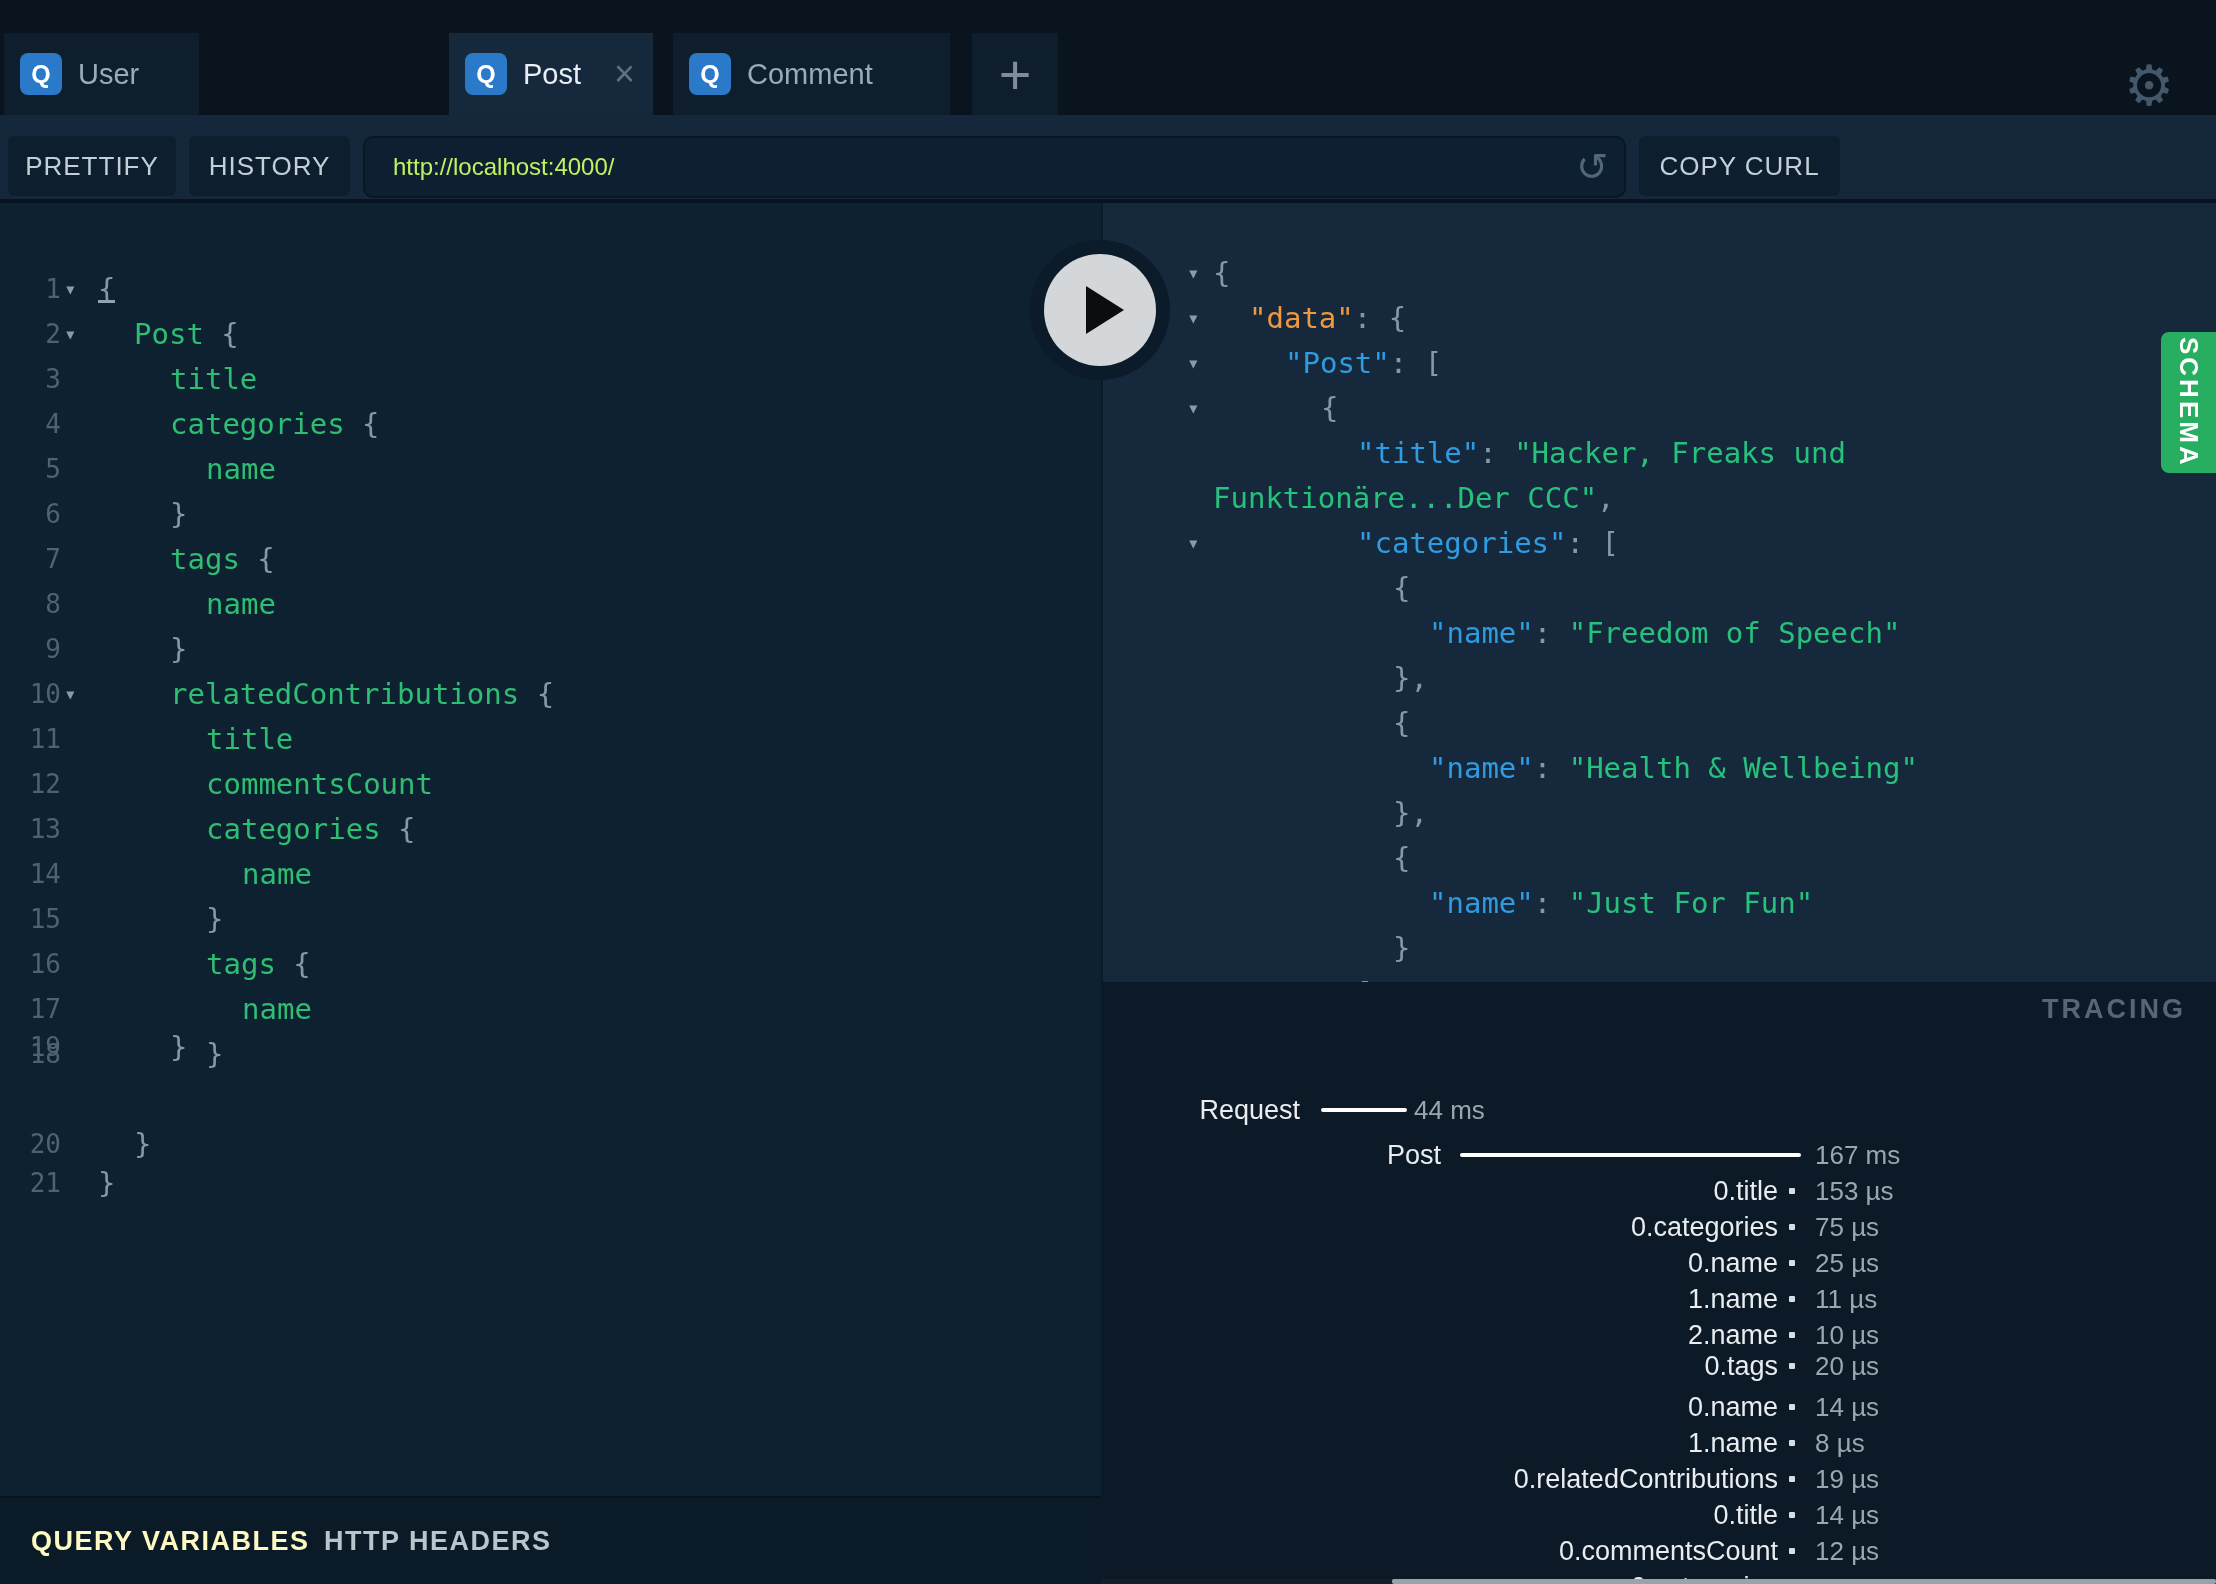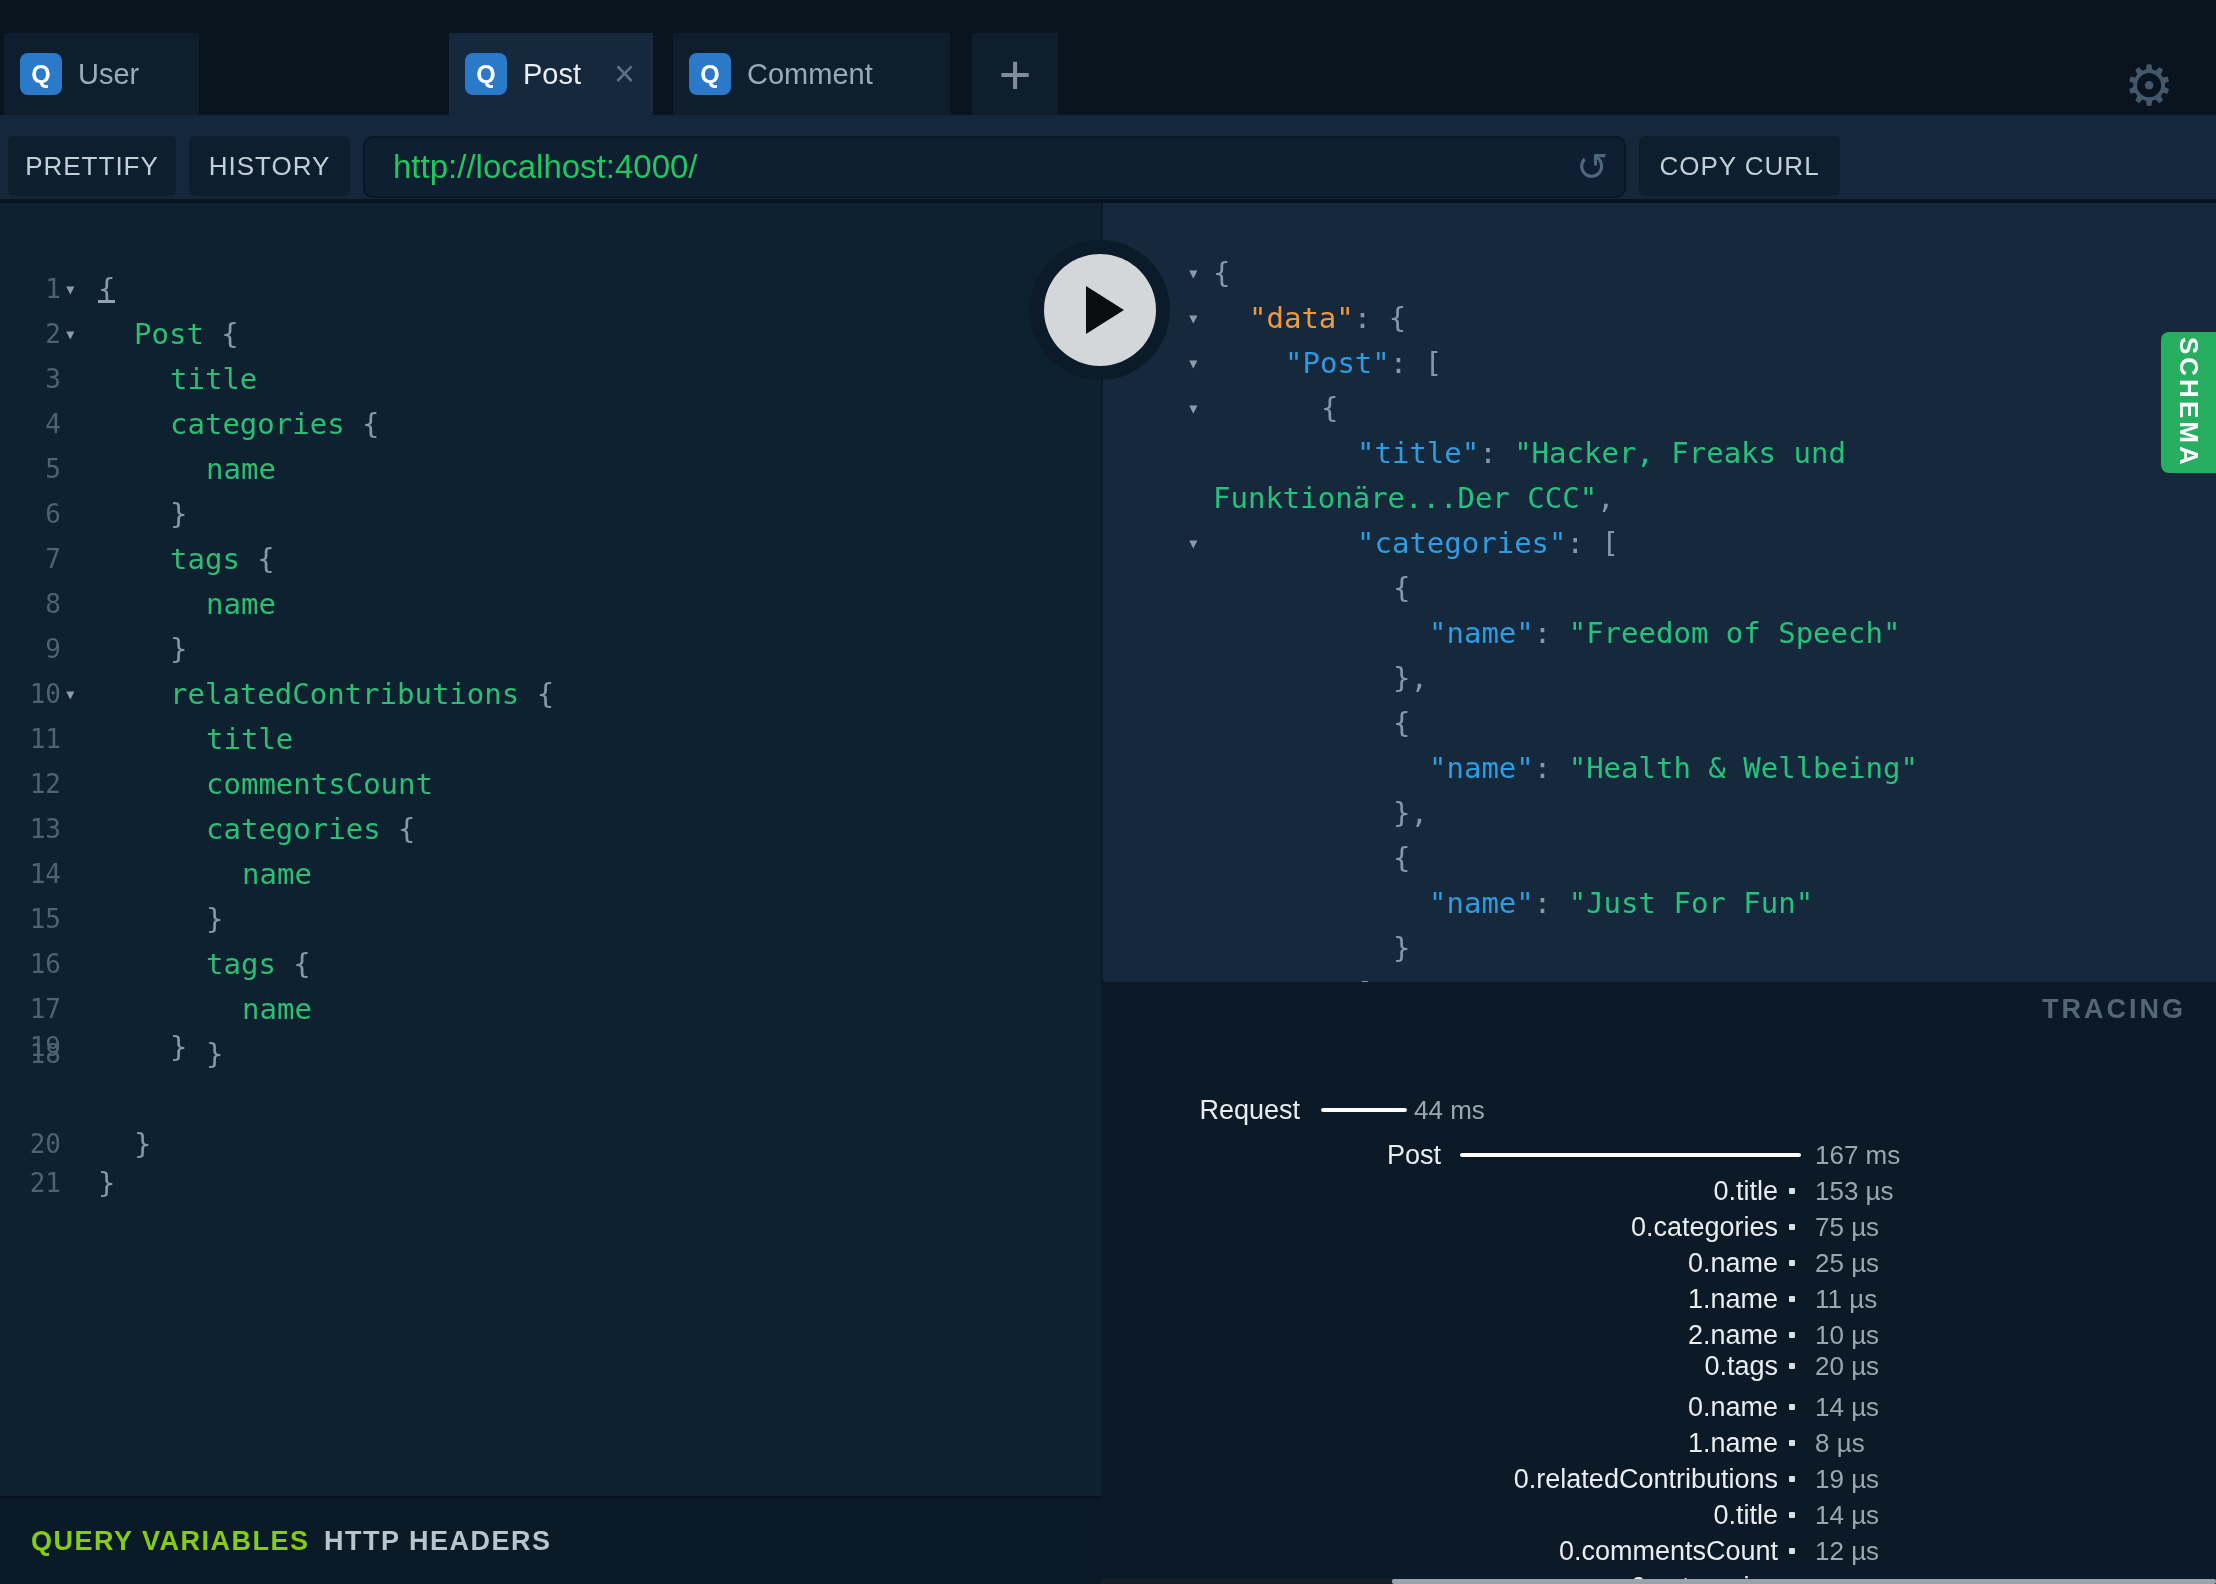--- a/index.html
+++ b/index.html
@@ -15,21 +15,21 @@
   .tab.active .tlabel{color:#e8eef3;}
   .tab .close{position:absolute;right:18px;font-size:36px;color:#5e7082;line-height:36px;}
   .tab.plus{display:flex;align-items:center;justify-content:center;color:#7f8d9a;font-size:56px;font-weight:300;}
   .gear{position:absolute;left:2124px;top:58px;font-size:56px;color:#44586c;line-height:56px;}
   
   .toolbar{position:absolute;left:0;top:115px;width:2216px;height:84px;background:#15283b;border-bottom:4px solid #081220;}
   .tbtn{position:absolute;top:21px;height:60px;background:#0d1f2f;border-radius:6px;color:#c3ced7;
         font-size:26px;letter-spacing:1px;display:flex;align-items:center;justify-content:center;}
   .urlbox{position:absolute;left:363px;top:21px;width:1259px;height:58px;background:#0e1f31;
           border:2px solid #091624;border-radius:10px;display:flex;align-items:center;}
-  .urltext{color:#22c55e;font-size:33px;margin-left:28px;flex:1;}
+  .urltext{color:#bef264;font-size:24px;margin-left:28px;flex:1;}
   .refresh{color:#50667a;font-size:38px;margin-right:16px;}
   
   .editor{position:absolute;left:0;top:203px;width:1101px;height:1293px;background:#0e2130;overflow:hidden;}
   .respane{position:absolute;left:1101px;top:203px;width:1115px;height:779px;background:#16293c;
            border-left:2px solid #0b1928;overflow:hidden;box-sizing:border-box;}
   .tracing{position:absolute;left:1101px;top:982px;width:1115px;height:602px;background:#0c1a27;overflow:hidden;}
   .bottombar{position:absolute;left:0;top:1496px;width:1101px;height:88px;background:#0b1a27;border-top:2px solid #081220;}
   
   .cl{position:absolute;left:0;width:100%;height:45px;line-height:45px;
       font-family:"DejaVu Sans Mono",monospace;font-size:29px;white-space:pre;}
@@ -221,17 +221,17 @@
         </div>
         <div class="trow" style="top: 587px;">
           <span class="tlab" style="right: 438px;">0.categories</span>
         </div>
       </div>
     <div class="hscroll-track"></div>
     <div class="hscroll-thumb"></div>
   </div>
 
   <div class="bottombar">
-    <span class="bblabel" style="left:31px;color:#84cc16;">QUERY VARIABLES</span>
+    <span class="bblabel" style="left:31px;color:#fef9c3;">QUERY VARIABLES</span>
     <span class="bblabel" style="left:324px;color:#b9c5cd;">HTTP HEADERS</span>
   </div>
 
 </div>
 
 </body></html>

